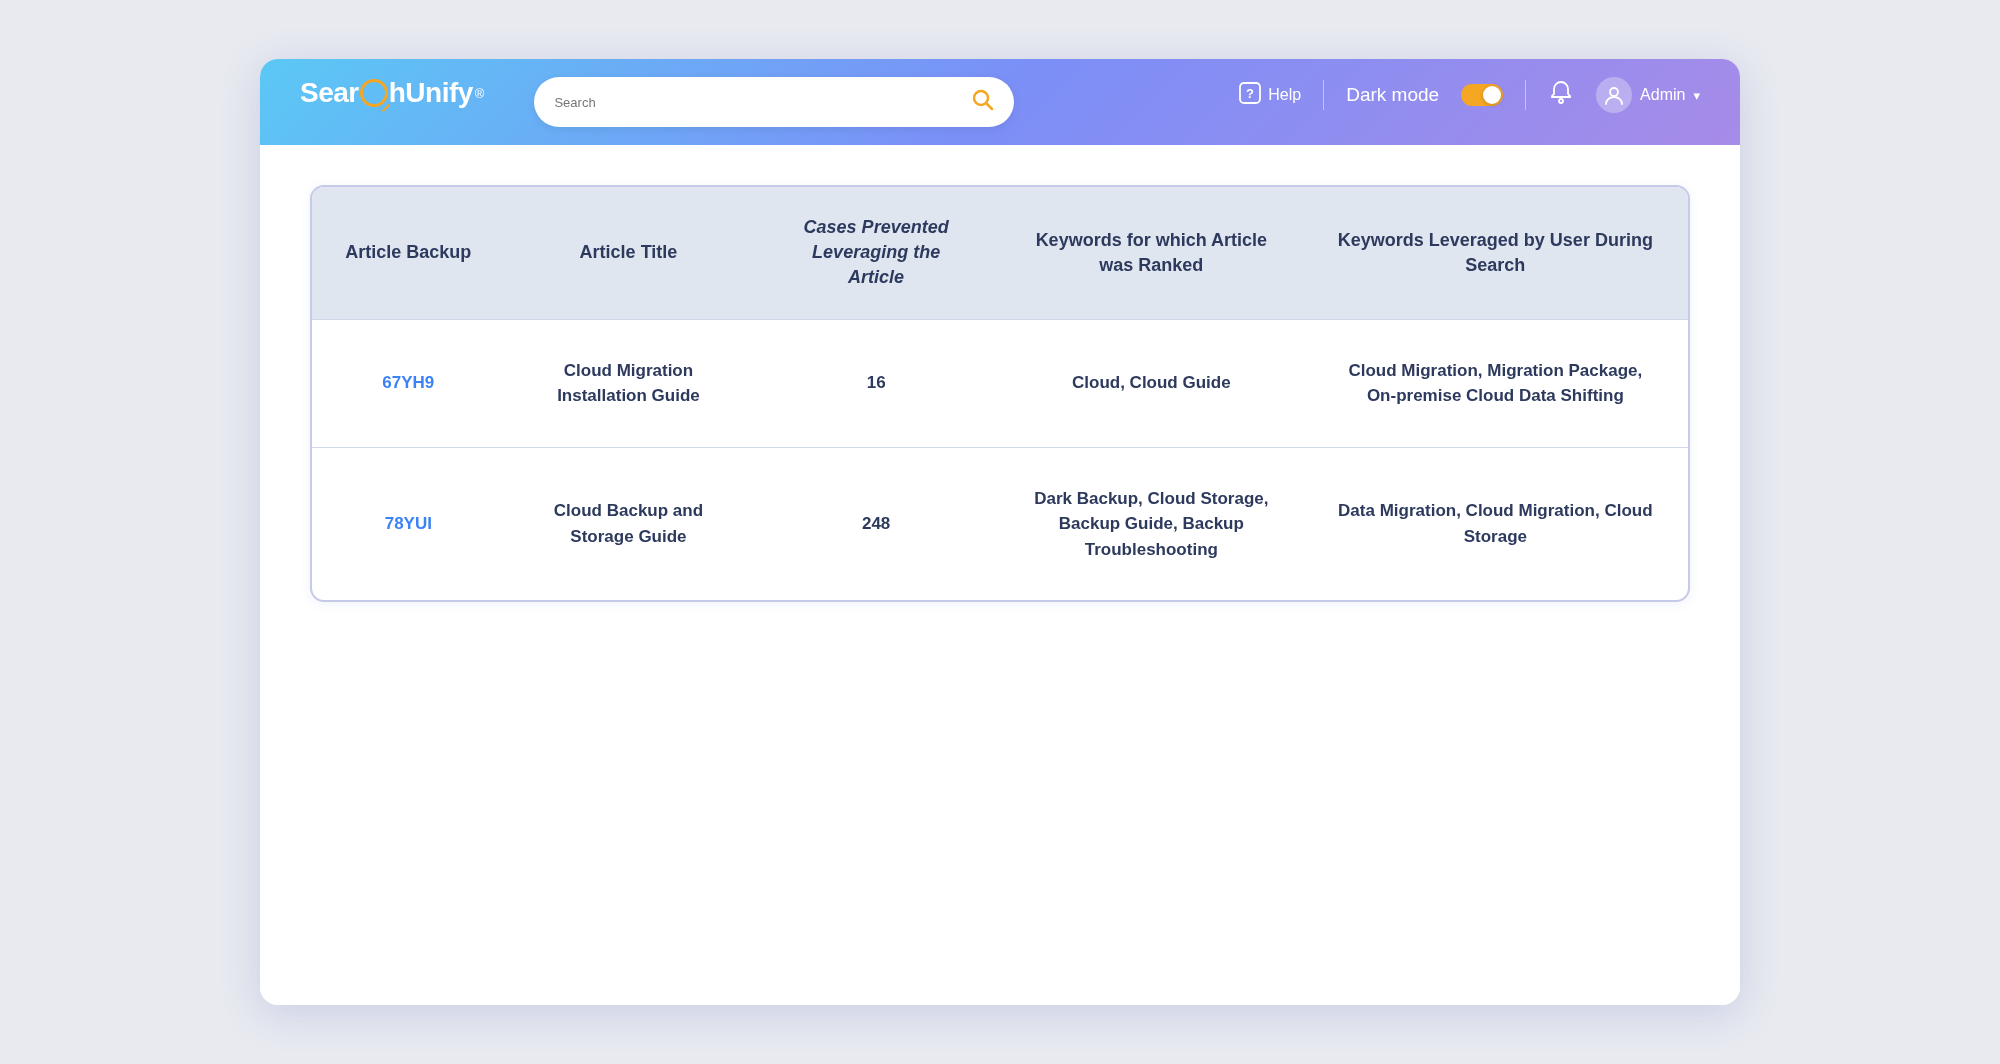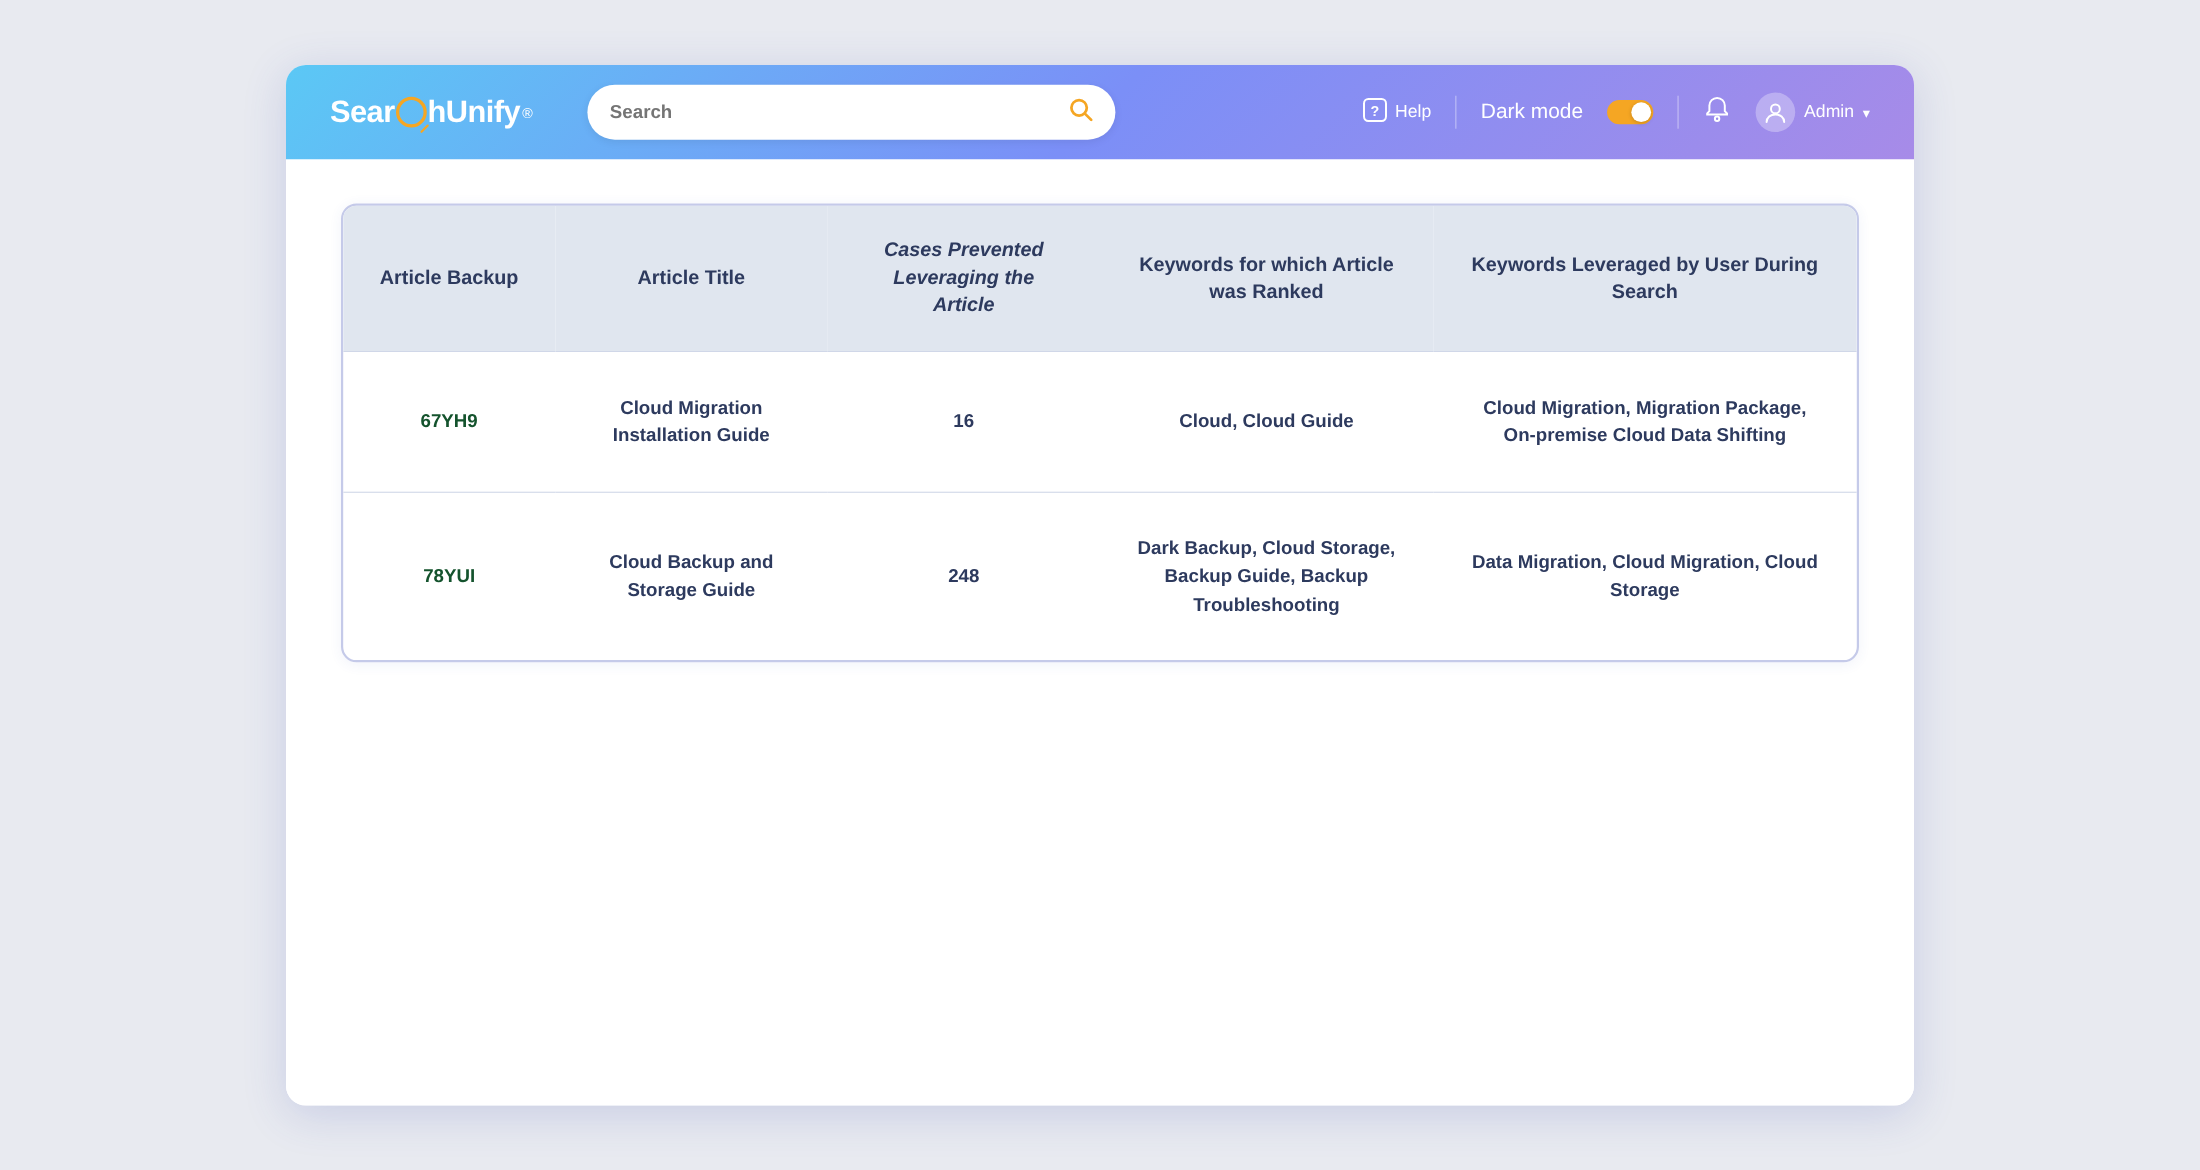--- a/index.html
+++ b/index.html
@@ -20,21 +20,21 @@
       overflow: hidden;
       box-shadow: 0 8px 40px rgba(60,80,180,0.18);
       background: #fff;
     }
 
     
     .navbar {
       background: linear-gradient(135deg, #5bc8f5 0%, #7b8ff7 50%, #a78be8 100%);
       padding: 18px 40px;
       display: flex;
-      align-items: center;
+      align-items: flex-start;
       gap: 30px;
     }
 
     .logo {
       display: flex;
       align-items: center;
       gap: 0;
       cursor: pointer;
     }
 
@@ -83,25 +83,24 @@
       background: #fff;
       border-radius: 30px;
       padding: 10px 20px;
       gap: 10px;
       box-shadow: 0 2px 8px rgba(0,0,0,0.08);
     }
 
     .search-input {
       border: none;
       outline: none;
-      font-size: 17px;
+      font-size: 13px;
       color: #888;
       flex: 1;
       background: transparent;
-      font-weight: bold;
     }
 
     .search-icon-svg {
       color: #f5a623;
       font-size: 22px;
       cursor: pointer;
     }
 
     .navbar-actions {
       display: flex;
@@ -257,21 +256,21 @@
       font-size: 17px;
       font-weight: 600;
       color: #2d3a5e;
       text-align: center;
       vertical-align: middle;
       line-height: 1.5;
     }
 
     .analytics-table tbody td:first-child {
       font-weight: 700;
-      color: #14532d;
+      color: #3b82f6;
       font-size: 17px;
     }
 
     
     @media (max-width: 1000px) {
       .main-content { padding: 24px 12px; }
       .analytics-table thead th,
       .analytics-table tbody td { padding: 18px 10px; font-size: 13px; }
     }
   </style>

